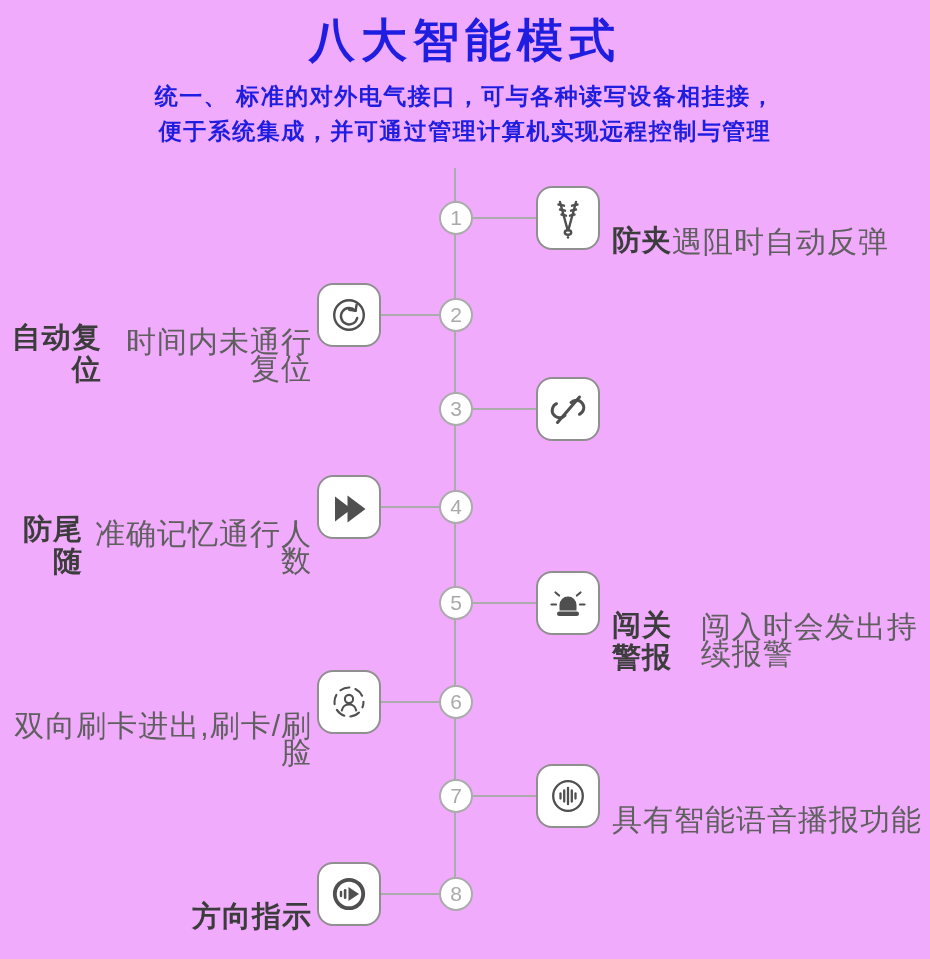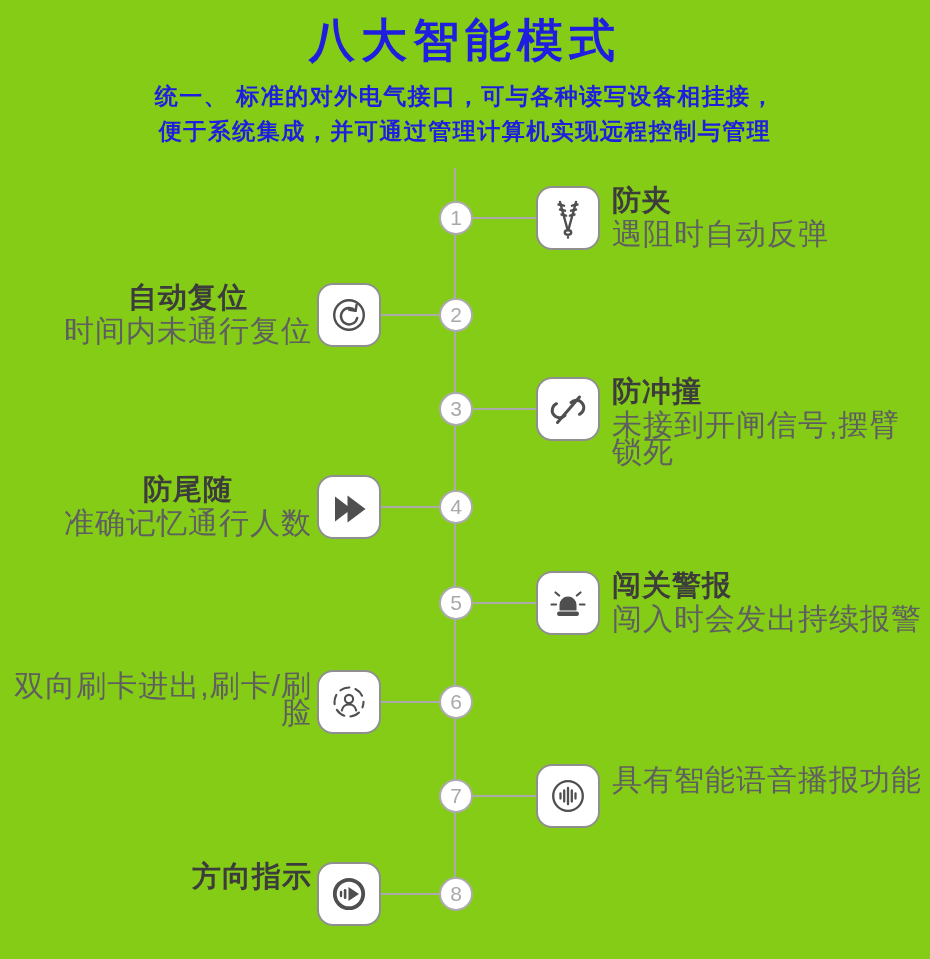--- a/index.html
+++ b/index.html
@@ -1,33 +1,33 @@
 <!DOCTYPE html>
 <html><head>
 <meta charset="utf-8">
 <style>
   html,body{margin:0;padding:0;background:#ffffff;}
-  .canvas{position:relative;width:930px;height:959px;background:#84cc16;overflow:hidden;
+  .canvas{position:relative;width:930px;height:959px;background:#f0abfc;overflow:hidden;
           font-family:"Liberation Sans",sans-serif;}
   
   .page-title{position:absolute;top:14px;left:0;width:930px;text-align:center;
     font-size:46px;line-height:52px;font-weight:bold;letter-spacing:6px;color:#1f1de0;}
   .subtitle{position:absolute;left:0;width:930px;text-align:center;
     font-size:23px;line-height:28px;font-weight:bold;letter-spacing:1.5px;color:#1f1de0;}
   .sub1{top:82px;}
   .sub2{top:117px;}
   
   .vline{position:absolute;left:454px;top:168px;width:2px;height:726px;background:#ababab;}
   .conn{position:absolute;height:2px;background:#ababab;}
   .node{position:absolute;left:439px;width:30px;height:30px;border:2px solid #ababab;
     border-radius:50%;background:#ffffff;text-align:center;line-height:30px;
     font-size:21px;color:#a9a9a9;z-index:2;}
   .ibox{position:absolute;width:60px;height:60px;border:2px solid #8f8f8f;border-radius:16px;
     background:#ffffff;display:flex;align-items:center;justify-content:center;z-index:2;}
-  .txt{position:absolute;display:flex;flex-direction:column;}
+  .txt{position:absolute;display:flex;margin-top:40px;}
   .txt .t{font-size:29px;line-height:32px;font-weight:bold;color:#3c3c3c;letter-spacing:1px;}
   .txt .d{font-size:30px;line-height:27px;margin-top:4px;color:#5f5f5f;letter-spacing:1px;}
   .txt-r{align-items:flex-start;text-align:left;}
   .txt-l{align-items:center;text-align:right;}
 </style>
 </head>
 <body>
 
 <div class="canvas">
 
@@ -80,24 +80,20 @@
   <div class="conn" style="top:408px;left:473px;width:63px"></div>
   <div class="node" style="top:392px"><span>3</span></div>
   <div class="ibox" style="top:377px;left:536px">
     <svg width="44" height="44" viewBox="0 0 44 44">
       <g fill="none" stroke="#4f4f4f" stroke-width="3" stroke-linecap="round">
         <path d="M19 28.5 a7.4 7.4 0 1 1 -8.5 -11.8"></path>
         <path d="M25 15.5 a7.4 7.4 0 1 1 8.5 11.8"></path>
         <path d="M11.5 35.5 L33.5 10"></path>
       </g>
     </svg>
-  </div>
-  <div class="txt txt-r" style="top:375px;left:612px">
-    <div class="t">防冲撞</div>
-    <div class="d">未接到开闸信号,摆臂锁死</div>
   </div>
 
   <div class="conn" style="top:506px;left:381px;width:58px"></div>
   <div class="node" style="top:490px"><span>4</span></div>
   <div class="ibox" style="top:475px;left:317px">
     <svg width="44" height="44" viewBox="0 0 44 44">
       <g fill="#4f4f4f">
         <polygon points="8,11.5 8,36.5 24.5,24"></polygon>
         <polygon points="20.5,10.5 20.5,37.5 38.5,24"></polygon>
       </g>

